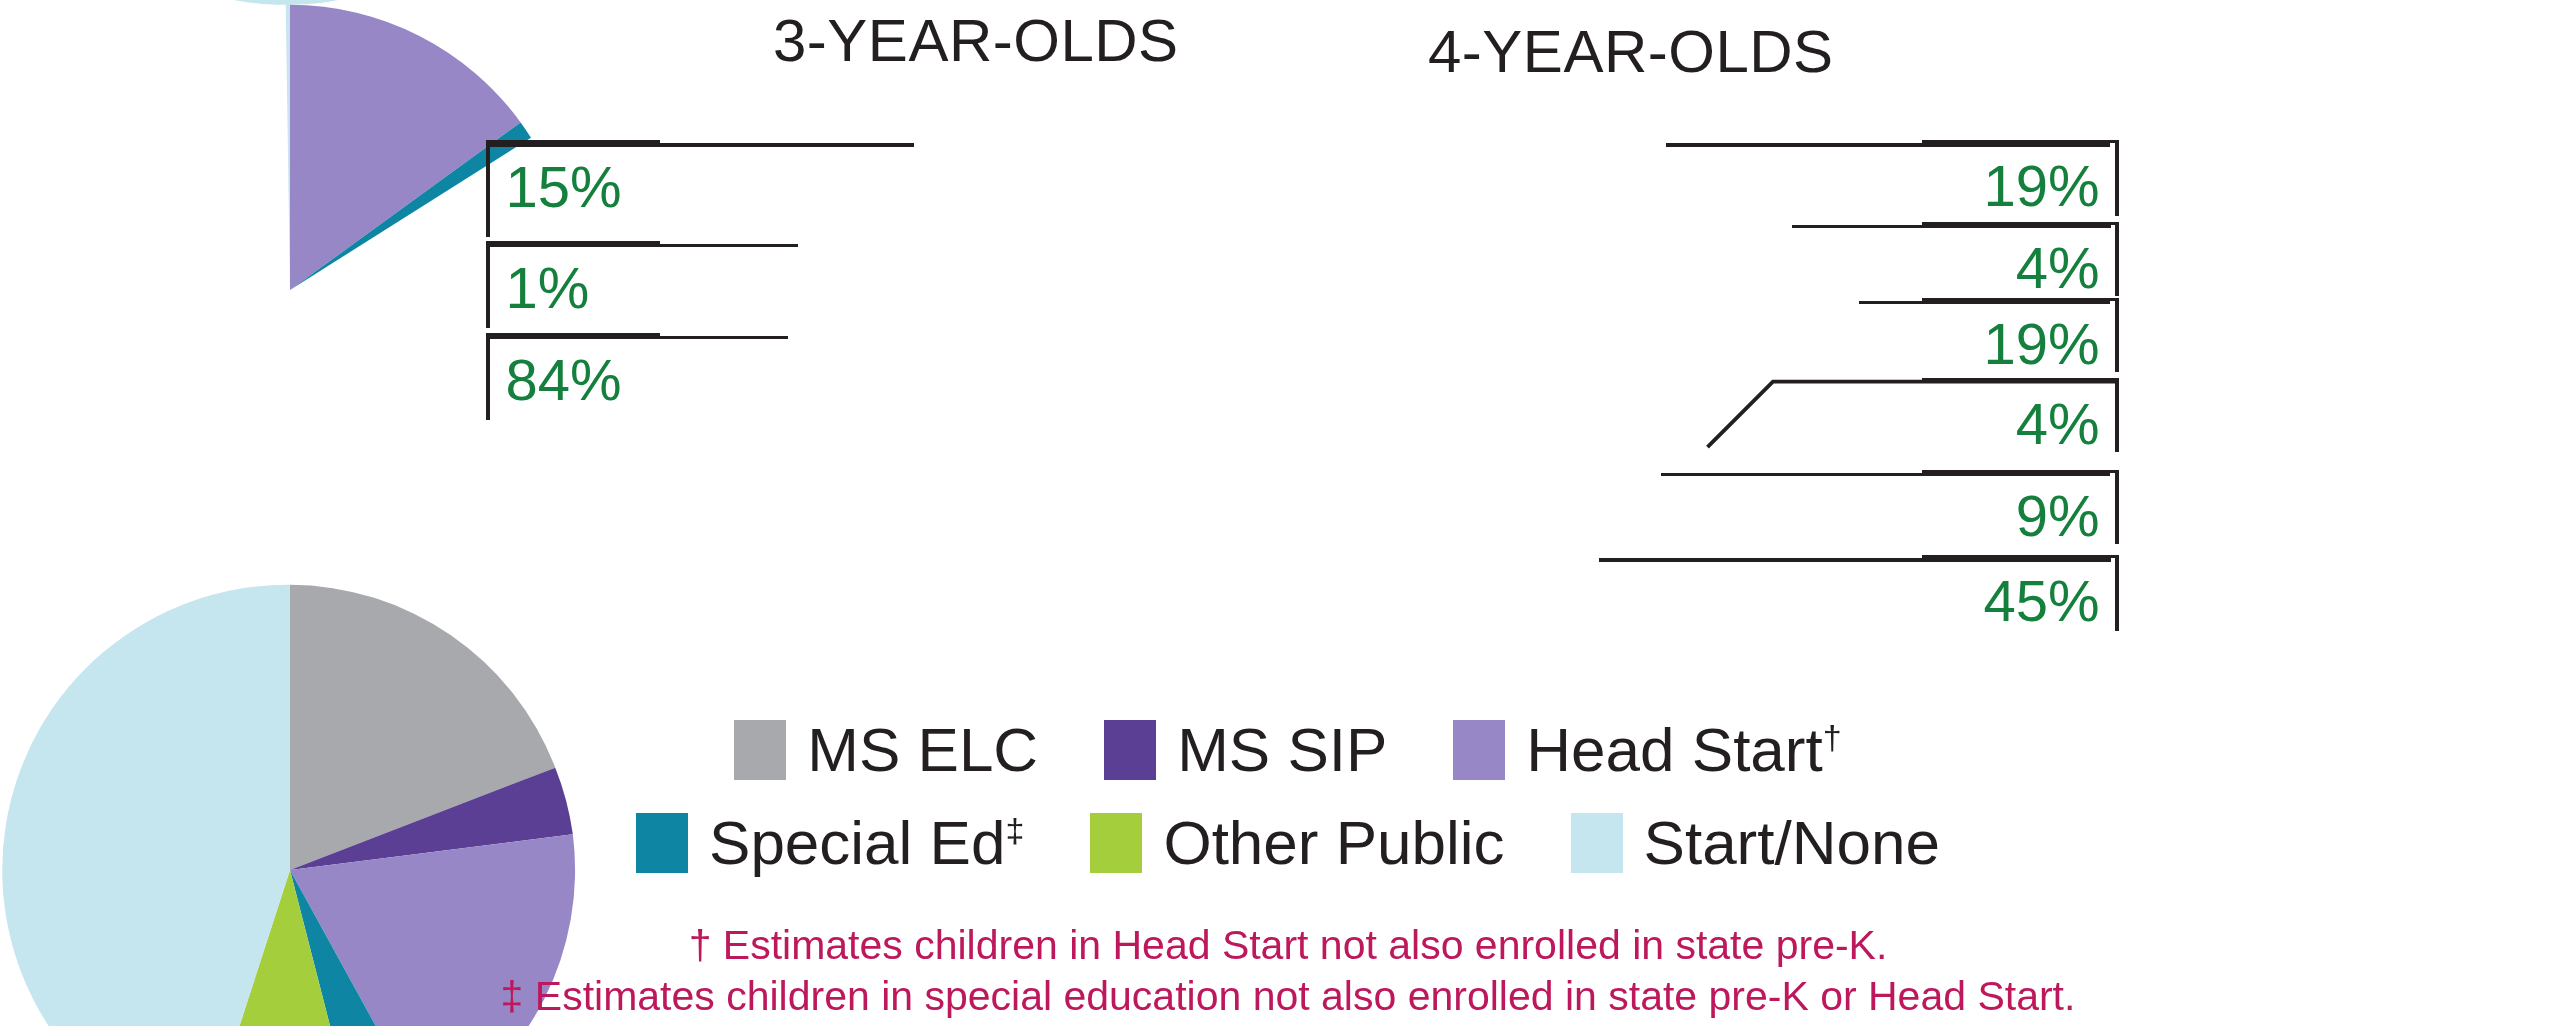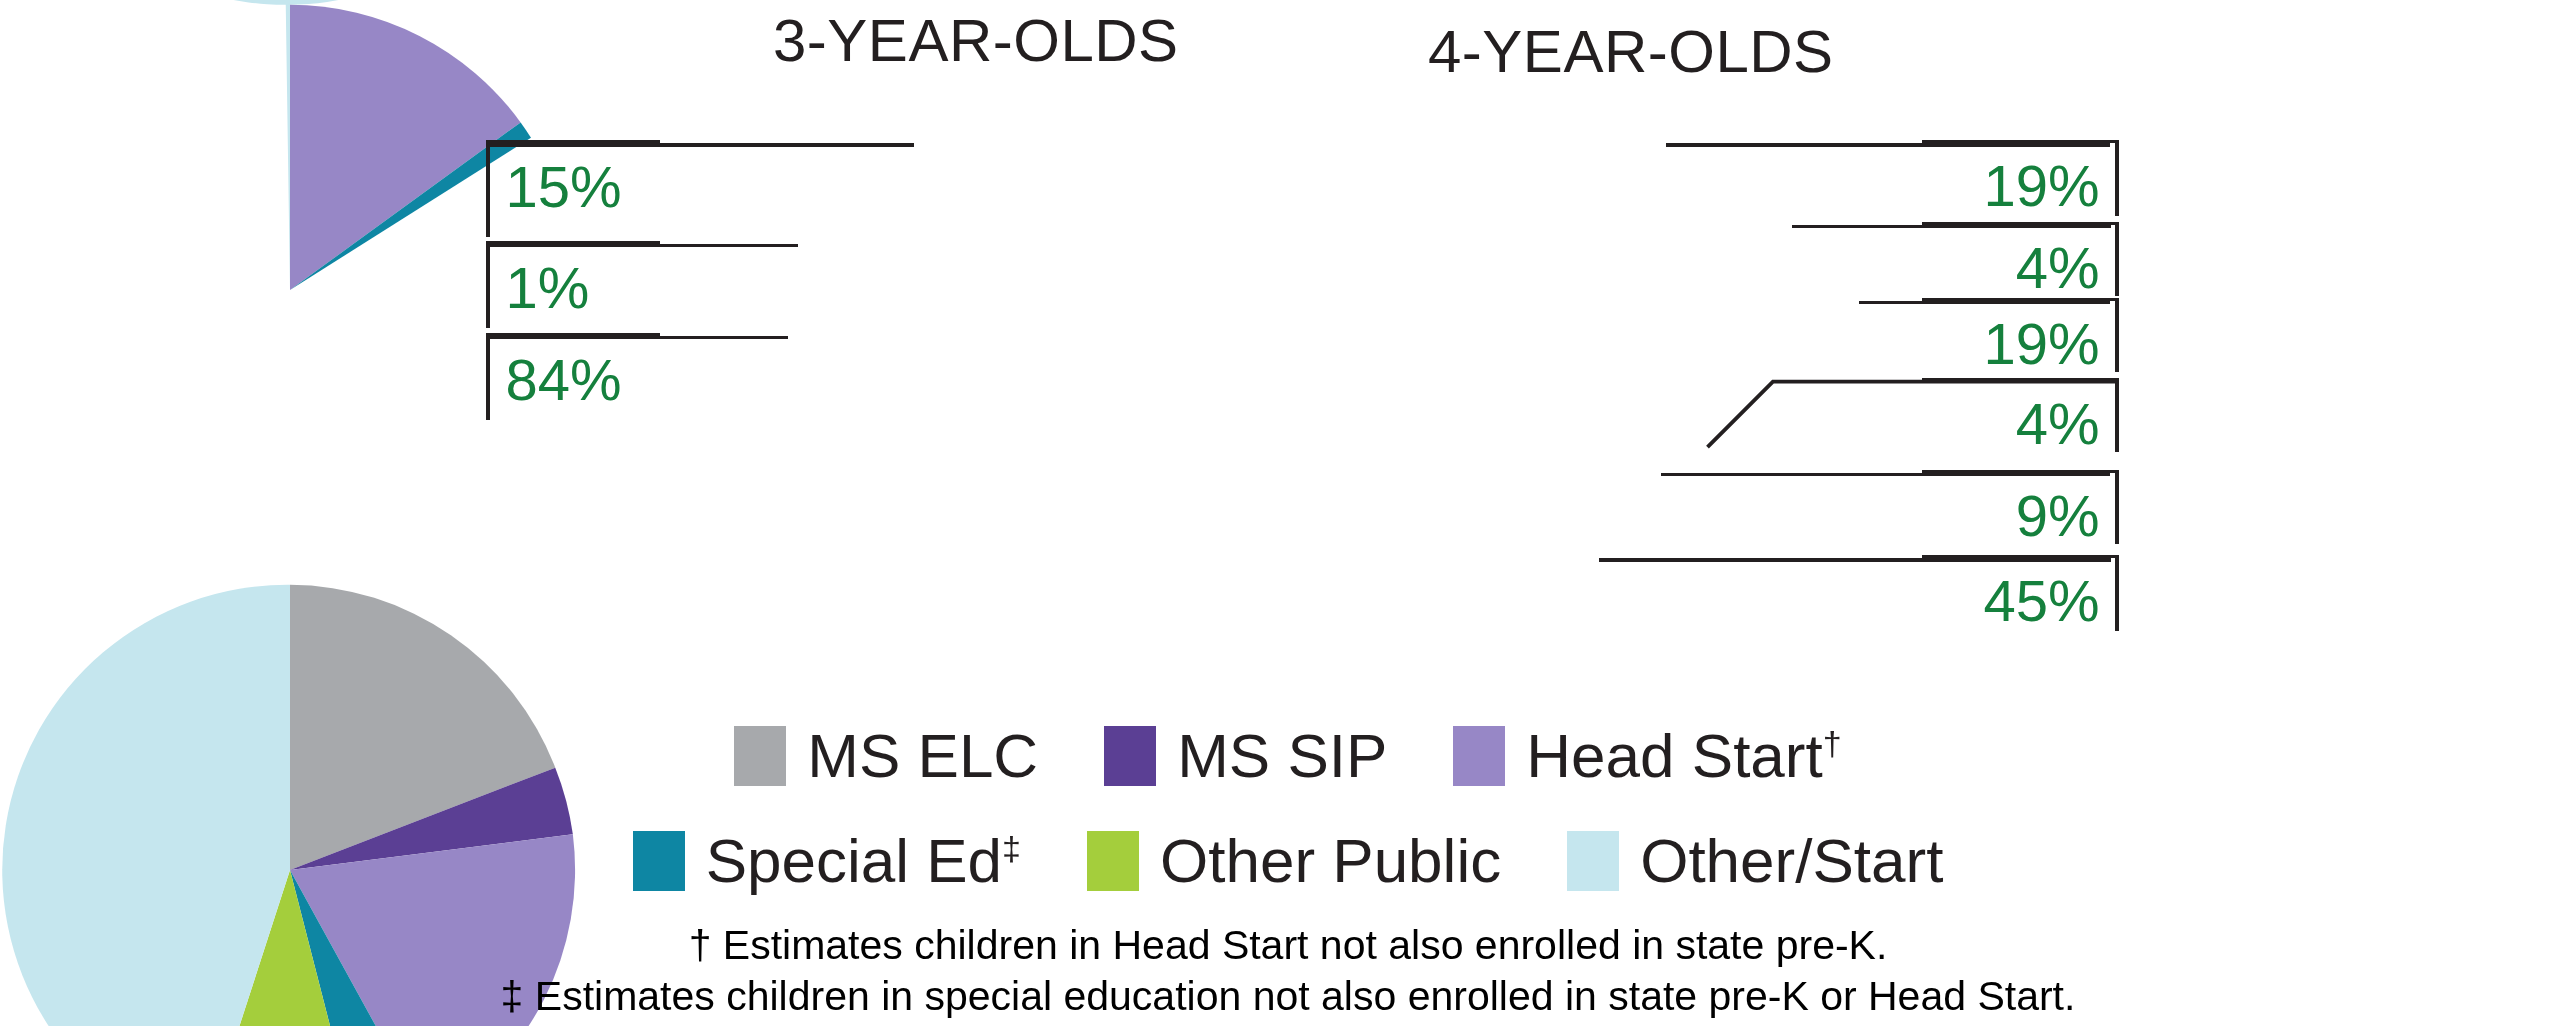--- a/index.html
+++ b/index.html
@@ -81,21 +81,21 @@
   }
   .legend-row {
     display: flex;
     justify-content: center;
     align-items: center;
     gap: 0px;
   }
   .legend-item {
     display: flex;
     align-items: center;
-    margin: 10px 33px;
+    margin: 4px 33px;
   }
   .swatch {
     width: 52px;
     height: 60px;
     flex: 0 0 auto;
     margin-right: 21px;
   }
   .legend-label {
     font-size: 62px;
     line-height: 1;
@@ -109,21 +109,21 @@
   #footnotes {
     position: absolute;
     left: 0;
     top: 920px;
     width: 2576px;
     text-align: center;
   }
   .footnote {
     font-size: 41px;
     line-height: 1.25;
-    color: #000000;
+    color: #be185d;
     white-space: nowrap;
     font-family: "Liberation Sans", sans-serif;
   }
 </style>
 </head>
 <body>
 
 <div id="stage">
 
   <div class="chart-title" id="title-left">3-YEAR-OLDS</div>
@@ -234,21 +234,21 @@
         <span class="legend-label"><span>Special Ed</span><sup>‡</sup></span>
       </div>
 
       <div class="legend-item">
         <span class="swatch" style="background:#a4ce3c;"></span>
         <span class="legend-label">Other Public</span>
       </div>
 
       <div class="legend-item">
         <span class="swatch" style="background:#c5e6ee;"></span>
-        <span class="legend-label">Other/Start</span>
+        <span class="legend-label">Start/None</span>
       </div>
     </div>
 
   </div>
 
   <div id="footnotes">
     <div class="footnote">† Estimates children in Head Start not also enrolled in state pre-K.</div>
     <div class="footnote">‡ Estimates children in special education not also enrolled in state pre-K or Head Start.</div>
   </div>
 

